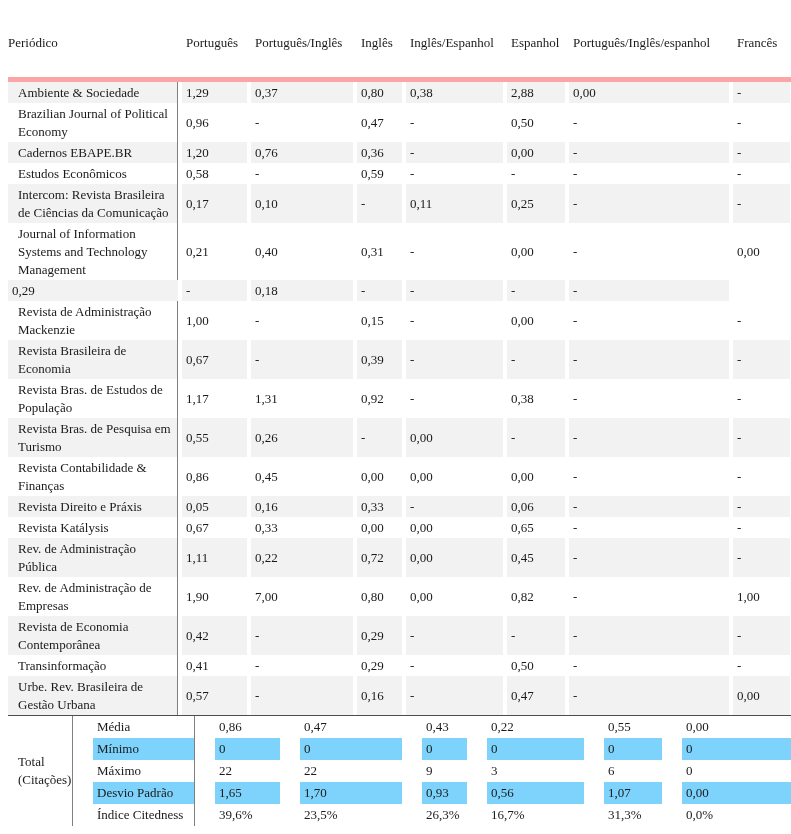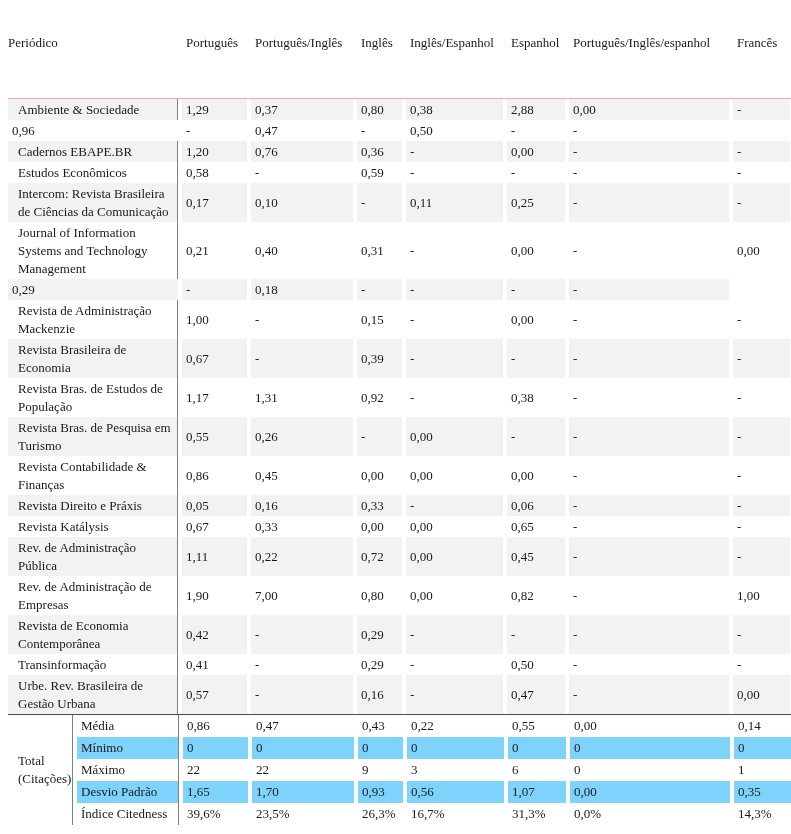--- a/index.html
+++ b/index.html
@@ -25,21 +25,21 @@
     padding-top: 35px;
     align-content: start;
   }
   .hcell {
     white-space: nowrap;
     padding-left: 4px;
     line-height: 16px;
   }
   .hcell:first-child { padding-left: 0; }
 
-  .table-body { border-top: 1px solid #fca5a5; margin-top: 21px; }
+  .table-body { border-top: 5px solid #fca5a5; }
   .row { }
   .cell {
     display: flex;
     align-items: center;
     line-height: 18px;
     min-height: 21px;
     padding: 1.5px 2px 1.5px 4px;
   }
   .cell.name {
     padding-left: 10px;
@@ -47,21 +47,21 @@
   }
   .row:nth-child(odd) .cell { background: #f2f2f2; }
 
   .table-footer {
     border-top: 1px solid #4d4d4d;
     position: relative;
   }
   .frow {
     display: grid;
     grid-template-columns: 65px 102px 65px 102px 45px 97px 58px 160px 57px;
-    column-gap: 4px;
+    column-gap: 20px;
     height: 22px;
   }
   .fcell {
     display: flex;
     align-items: center;
     padding-left: 4px;
     line-height: 18px;
   }
   .fcell.total-col {
     padding-left: 0;
@@ -102,20 +102,21 @@
         <div class="cell name">Ambiente &amp; Sociedade</div>
         <div class="cell val">1,29</div>
         <div class="cell val">0,37</div>
         <div class="cell val">0,80</div>
         <div class="cell val">0,38</div>
         <div class="cell val">2,88</div>
         <div class="cell val">0,00</div>
         <div class="cell val">-</div>
       </div>
       <div class="row grid8">
+        <div class="cell name">Brazilian Journal of Political Economy</div>
         <div class="cell val">0,96</div>
         <div class="cell val">-</div>
         <div class="cell val">0,47</div>
         <div class="cell val">-</div>
         <div class="cell val">0,50</div>
         <div class="cell val">-</div>
         <div class="cell val">-</div>
       </div>
       <div class="row grid8">
         <div class="cell name">Cadernos EBAPE.BR</div>

